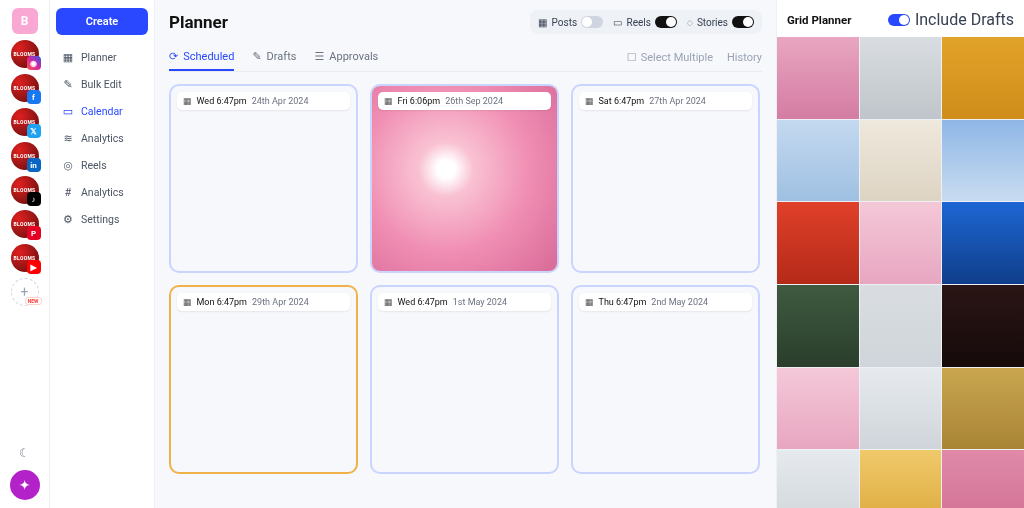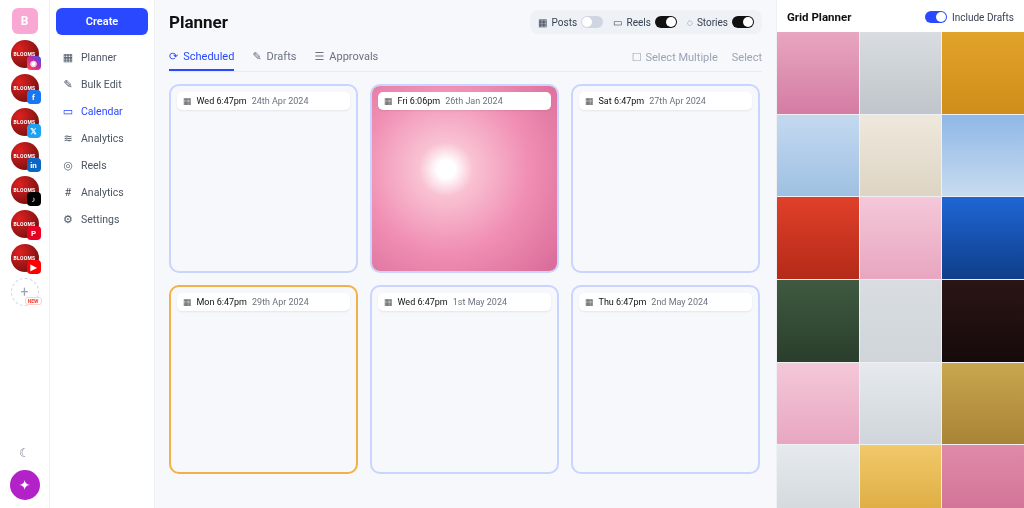--- a/index.html
+++ b/index.html
@@ -82,21 +82,21 @@
   linear-gradient(#4a7c2a,#4a7c2a) 15% 40%/4% 55% no-repeat,
   linear-gradient(#4a7c2a,#4a7c2a) 35% 40%/4% 55% no-repeat,
   linear-gradient(#4a7c2a,#4a7c2a) 55% 40%/4% 55% no-repeat,
   linear-gradient(#4a7c2a,#4a7c2a) 75% 40%/4% 55% no-repeat,
   linear-gradient(#4a7c2a,#4a7c2a) 88% 40%/4% 55% no-repeat; }
 
 
 .rpanel { width: 248px; background: #fff; border-left: 1px solid #eef0f4; display: flex; flex-direction: column; }
 .rhead { display: flex; align-items: center; justify-content: space-between; padding: 10px 10px 8px; }
 .rtitle { font-size: 11.5px; font-weight: 700; color: #111; }
-.incdraft { display: flex; align-items: center; gap: 5px; font-size: 10px; color: #374151; }
+.incdraft { display: flex; align-items: center; gap: 5px; font-size: 16px; color: #374151; }
 .rgrid { display: grid; grid-template-columns: repeat(3, 1fr); gap: 1px; background: #eef0f4; flex: 1; overflow: hidden; }
 .cell { aspect-ratio: 1/1; background: #ccc; }
 .c0{background:linear-gradient(#e8a6c0,#d47ca3);} .c1{background:linear-gradient(#d9dde1,#bfc5ca);} .c2{background:linear-gradient(#e2a32a,#cf8d19);}
 .c3{background:linear-gradient(#c4d9f0,#9fc0e2);} .c4{background:linear-gradient(#efe8dc,#ddd4c3);} .c5{background:linear-gradient(#8fb7e6,#c8dcf0);}
 .c6{background:linear-gradient(#e0402a,#b42a18);} .c7{background:linear-gradient(#f4c8d8,#e8a6c0);} .c8{background:linear-gradient(#1e66d4,#0f3e8a);}
 .c9{background:linear-gradient(#3f5a40,#2a3e2b);} .c10{background:linear-gradient(#d9dde1,#cfd5da);} .c11{background:linear-gradient(#2b1515,#150a0a);}
 .c12{background:linear-gradient(#f4c8d8,#e8a6c0);} .c13{background:linear-gradient(#e6eaee,#cfd5da);} .c14{background:linear-gradient(#c9a64f,#a88436);}
 .c15{background:linear-gradient(#e6eaee,#cfd5da);} .c16{background:linear-gradient(#f0c96a,#dba73a);} .c17{background:linear-gradient(#e08aa8,#cf6e92);}
 
 
@@ -205,38 +205,38 @@
         <div class="tab">
           <span class="tab-ico">☰</span>
           <span>Approvals</span>
         </div>
       </div>
     <div class="tab-actions">
       <span class="link">
         <span>☐</span>
         <span>Select Multiple</span>
       </span>
-      <span class="link">Select</span>
+      <span class="link">History</span>
     </div>
   </div>
   <div class="grid" id="grid-mount">
       <div class="card ">
         <div class="card-bg img-sky"></div>
         <div class="card-bar">
           <span class="ico">▦</span>
           <span class="dt">Wed 6:47pm</span>
           <span class="date">24th Apr 2024</span>
         </div>
       </div>
       <div class="card ">
         <div class="card-bg img-pink"></div>
         <div class="card-bar">
           <span class="ico">▦</span>
           <span class="dt">Fri 6:06pm</span>
-          <span class="date">26th Jan 2024</span>
+          <span class="date">26th Sep 2024</span>
         </div>
       </div>
       <div class="card ">
         <div class="card-bg img-vase"></div>
         <div class="card-bar">
           <span class="ico">▦</span>
           <span class="dt">Sat 6:47pm</span>
           <span class="date">27th Apr 2024</span>
         </div>
       </div>

